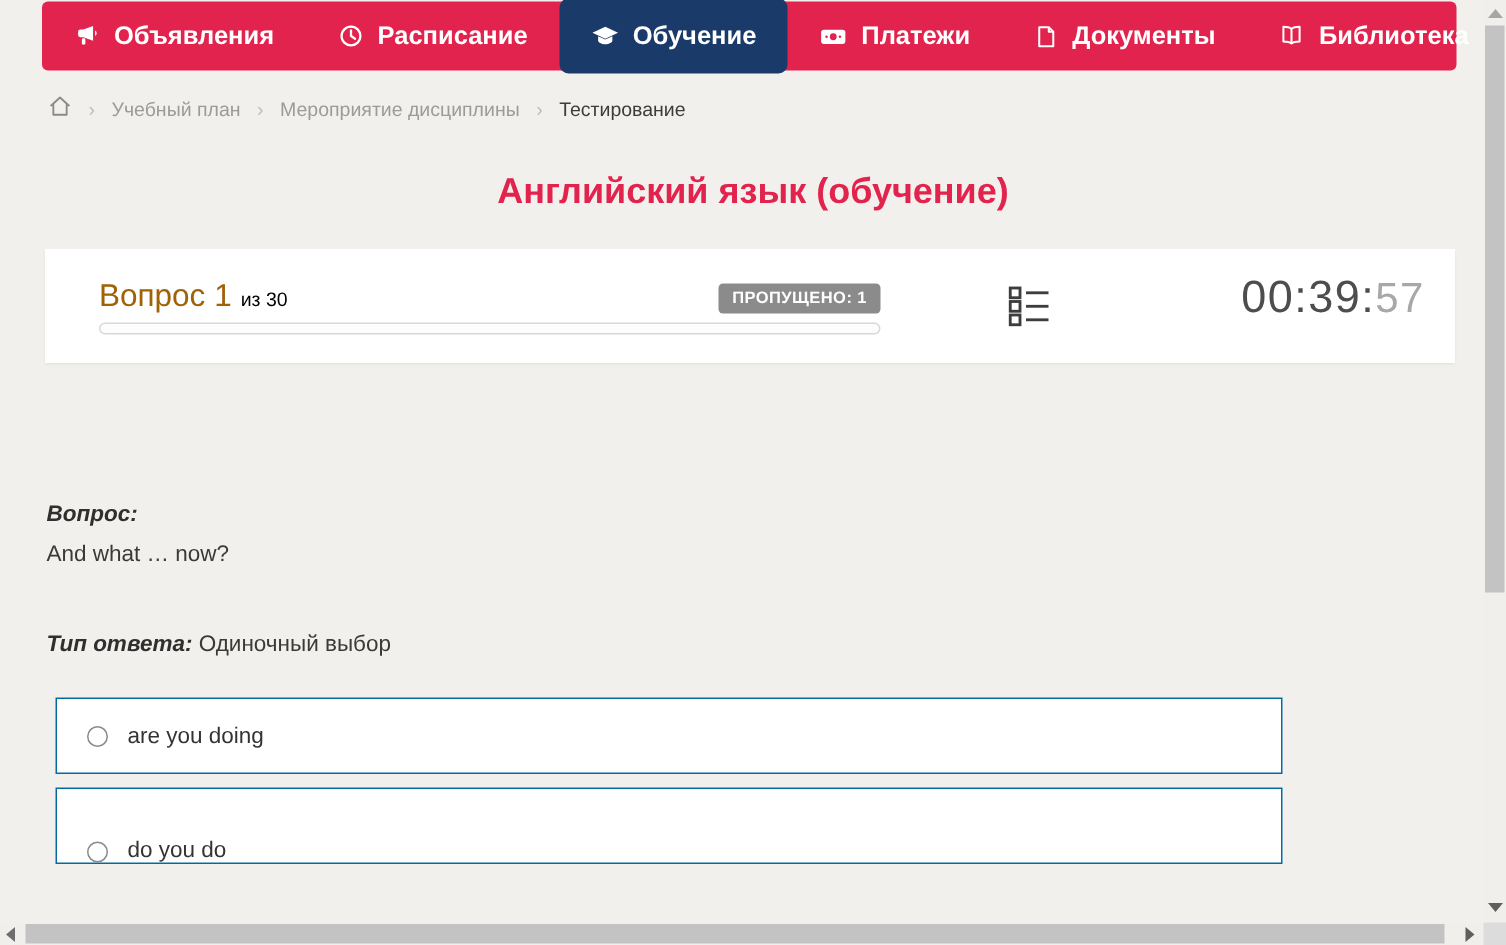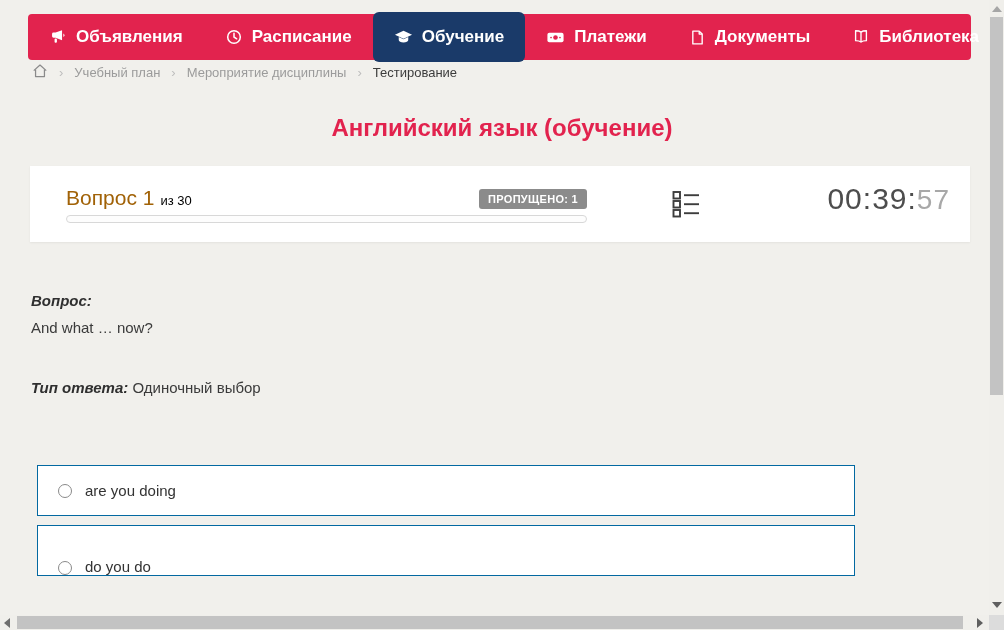--- a/index.html
+++ b/index.html
@@ -6,21 +6,21 @@
   html,body { width:1004px; height:630px; }
   body {
     position:relative;
     background:#f1f0ec;
     font-family:"Liberation Sans", sans-serif;
     overflow:hidden;
     color:#333;
   }
   
   .navbar {
-    position:absolute; left:28px; top:14px; width:943px; height:46px;
+    position:absolute; left:28px; top:1px; width:943px; height:46px;
     background:#e2234e; border-radius:4px;
     display:flex; align-items:center;
   }
   .nav-item {
     height:46px; display:flex; align-items:center; gap:9px;
     padding:0 21px; color:#fff; font-weight:700; font-size:17px;
     white-space:nowrap; cursor:pointer;
   }
   .nav-item.active {
     background:#1a3a69; height:50px; margin:-2px 0; border-radius:6px;
@@ -65,21 +65,21 @@
     position:absolute; left:641px; top:24px; width:30px; height:30px;
     background:none; border:none; cursor:pointer; padding:0;
   }
   .timer {
     position:absolute; right:20px; top:16px; font-size:30px; font-weight:400;
     color:#4d4d4d; letter-spacing:1px;
   }
   .timer .secs { color:#a8a8a8; font-size:28px; }
   
   .q-body { position:absolute; left:31px; top:291px; font-size:15px; line-height:20px; }
-  .bold-ital { font-weight:700; font-style:italic; color:#2f2f2f; }
+  .bold-ital { font-weight:700; font-style:italic; color:#2f2f2f;margin-top:42px; }
   .q-prompt-text { margin-top:7px; color:#3a3a3a; }
   .q-type-row { margin-top:40px; color:#3a3a3a; }
   
   .option {
     position:absolute; left:37px; width:818px; height:51px;
     background:#fff; border:1px solid #0369a1;
     display:flex; align-items:center; cursor:pointer;
   }
   .option.one { top:465px; }
   .option.two { top:525px;align-items:flex-end; }

